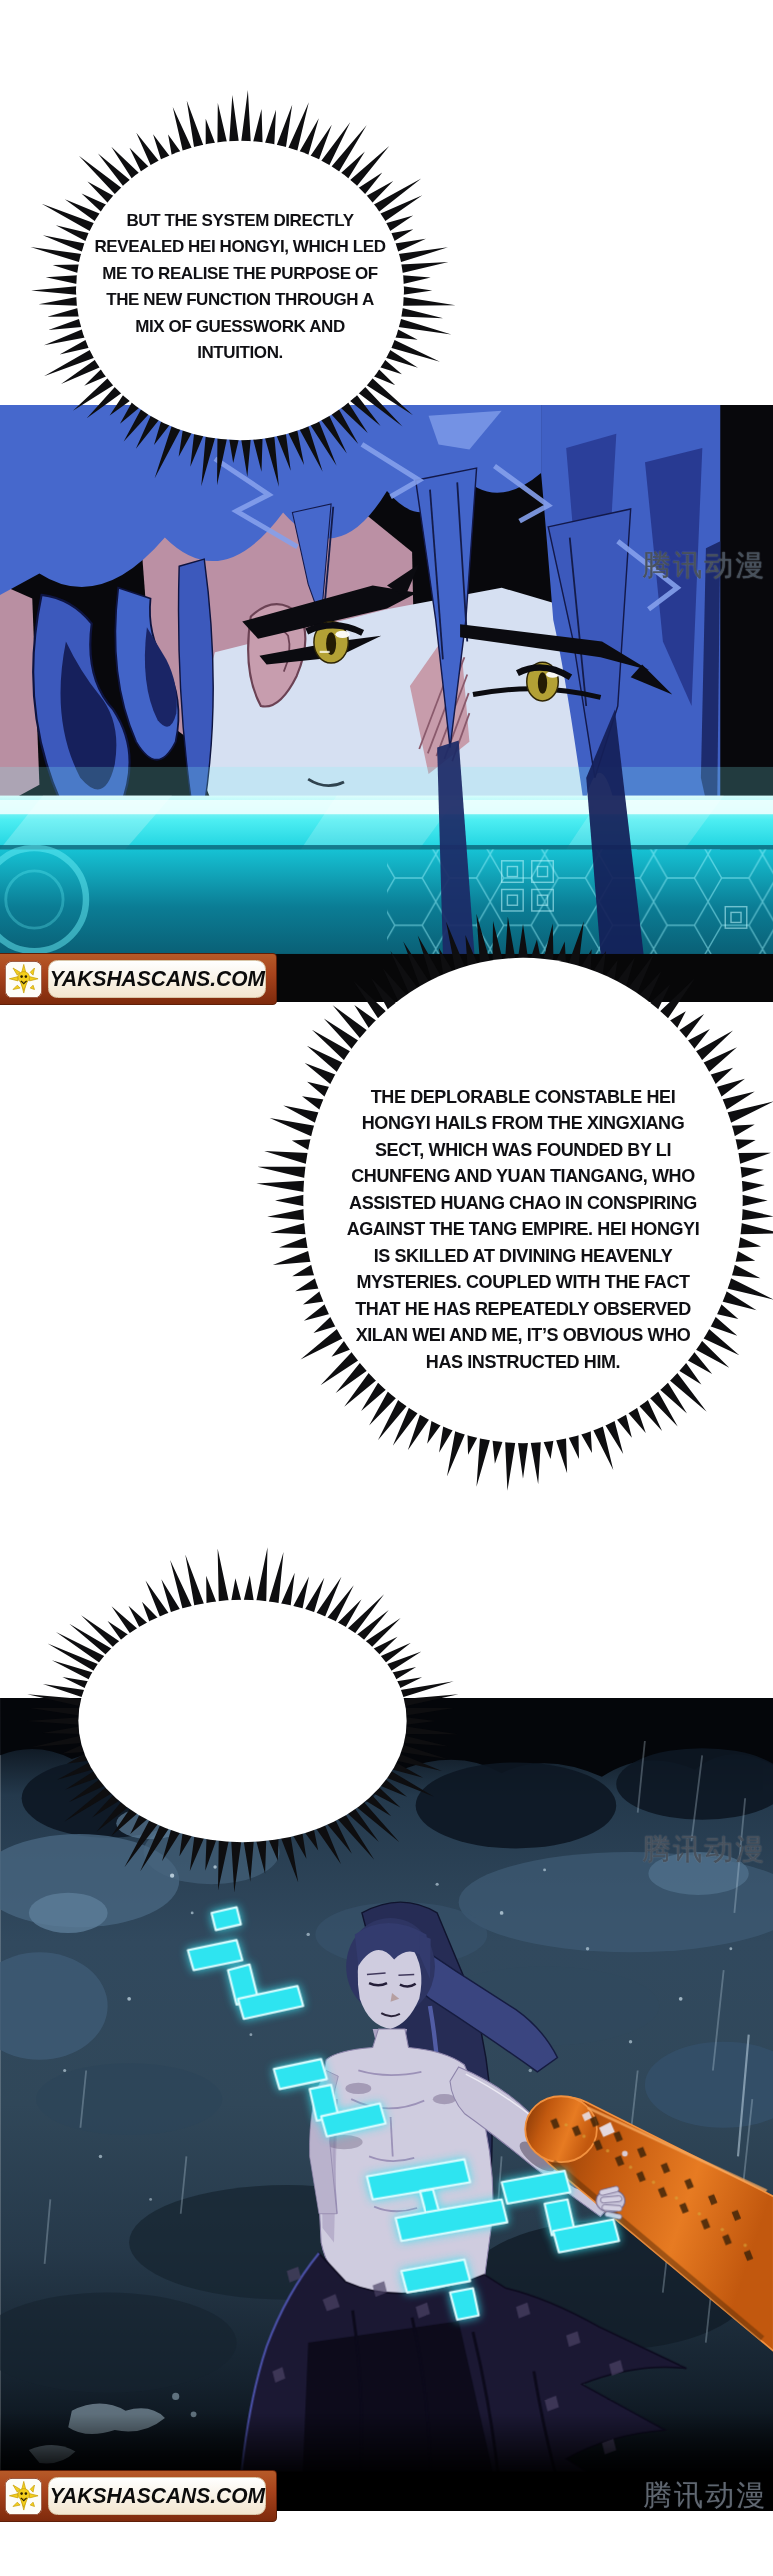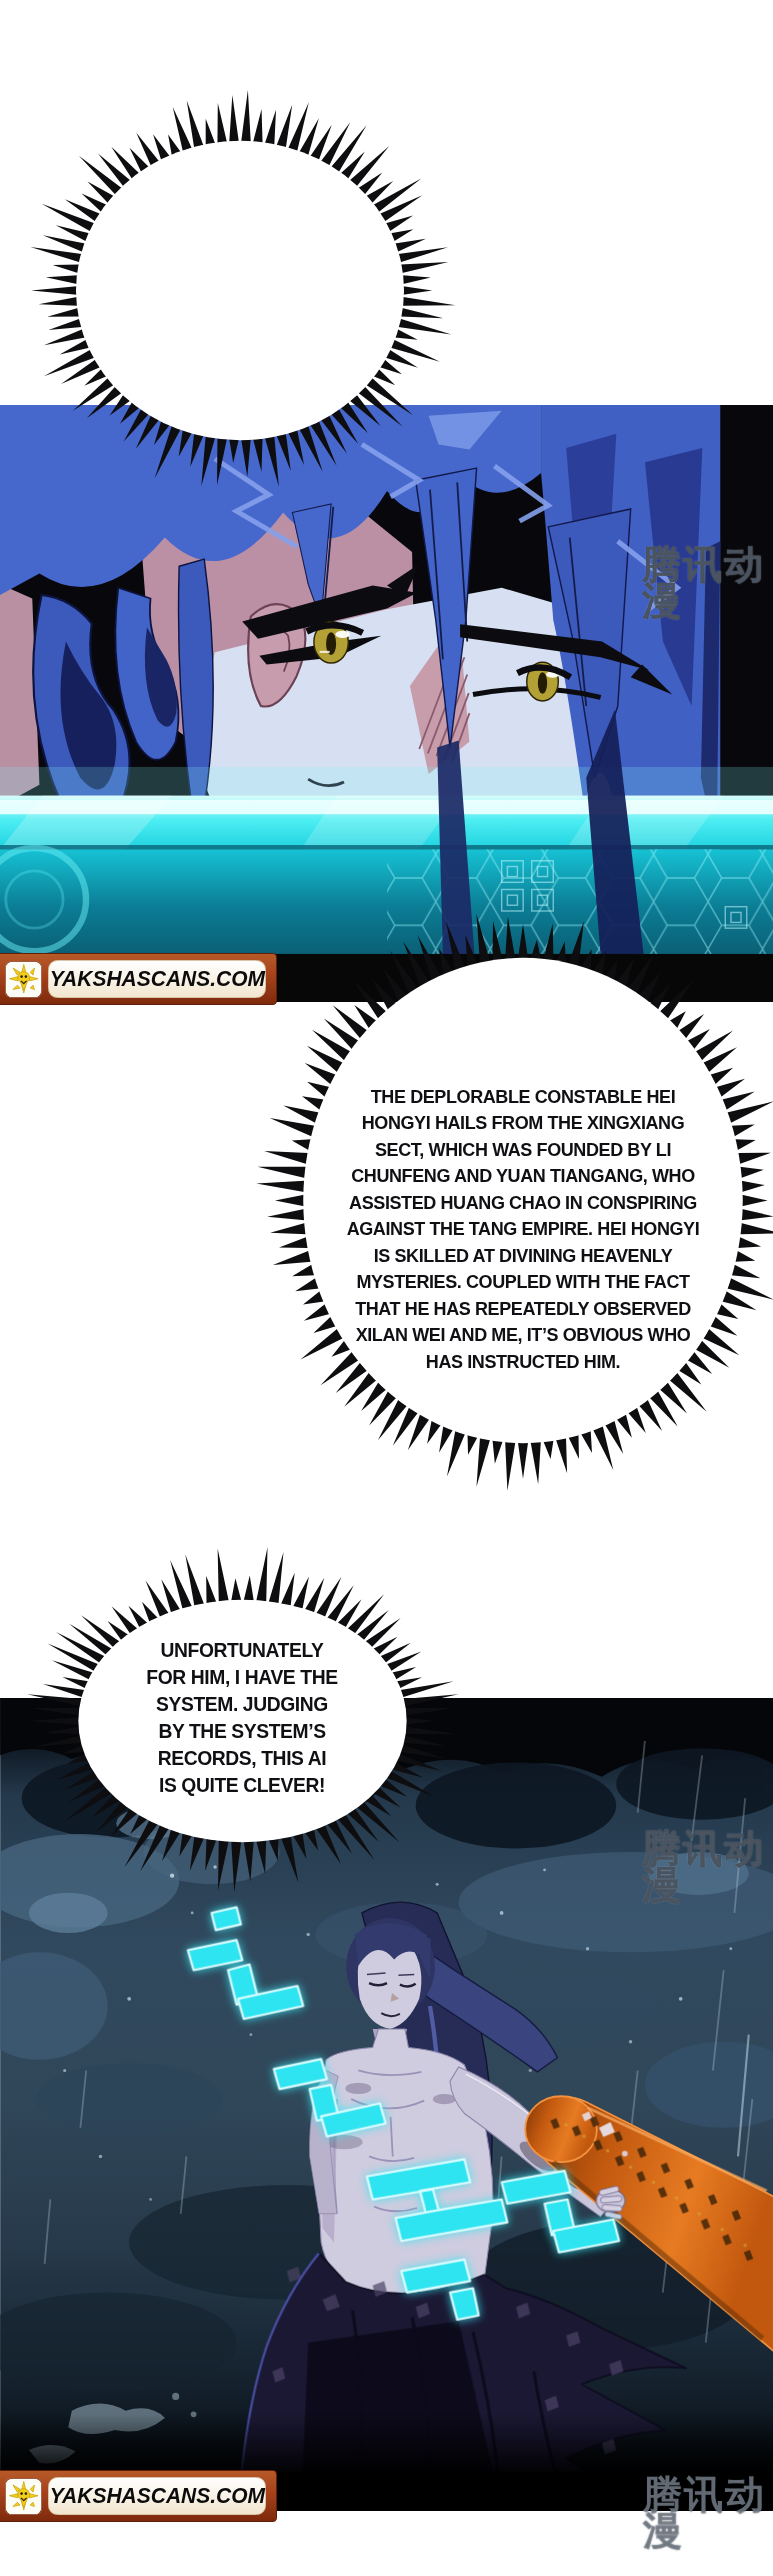--- a/index.html
+++ b/index.html
@@ -21,21 +21,21 @@
       background:linear-gradient(180deg,#b65a28 0%,#a8431c 40%,#7e2a0c 100%);
       border:1.4px solid #5f1f08;border-left:none;border-radius:0 4.3px 4.3px 0;
       display:flex;align-items:center;gap:6.4px;padding-left:5px;text-align:right;}
   .scan-icon{width:37px;height:37px;background:#fdfdf8;border-radius:7.2px;
       box-shadow:0 0 0 0.7px #7e2a0c inset;display:flex;align-items:center;justify-content:center;}
   .scan-pill{width:216px;height:36px;background:linear-gradient(180deg,#ffffff 0%,#f3e6cf 100%);
       border-radius:9.3px;border:0.7px solid #d9c6a8;display:flex;align-items:center;justify-content:center;}
   .scan-label{font-style:italic;font-weight:900;font-size:21px;color:#0c0c0c;letter-spacing:0px;
       transform:scaleY(1.05);}
   
-  .pubwm{position:absolute;font-weight:700;font-size:39px;line-height:36px;letter-spacing:2.1px;
+  .pubwm{position:absolute;font-weight:400;font-size:29px;line-height:36px;letter-spacing:2.1px;
       font-family:"DejaVu Sans",sans-serif;user-select:none;}
   .pubwm-dark{color:rgba(62,72,84,0.78);text-shadow:0 0 1.4px rgba(220,230,240,0.55),0 0 0.7px rgba(10,14,18,0.9);}
   .pubwm-light{color:rgba(185,196,208,0.48);text-shadow:0 0 1.4px rgba(20,26,34,0.9);}
 </style>
 </head>
 <body>
 
 <div class="page">
 
   <svg class="panel" style="top:405px" width="774" height="597" viewBox="0 0 1080 833">
@@ -428,20 +428,26 @@
     <div class="scan-pill">
       <span class="scan-label">YAKSHASCANS.COM</span>
     </div>
   </div>
 
   <div class="bubble" style="left:18px;top:72px;width:444px;height:437px;">
       <svg viewBox="0 0 620 610" width="444" height="437">
         <path d="M537.9 298.9L578.4 305.0L537.9 311.1ZM537.8 314.1L610.9 325.6L536.8 326.2ZM536.4 329.3L593.8 343.9L534.5 341.3ZM533.9 344.3L605.2 366.4L531.0 356.1ZM530.2 359.1L558.1 373.9L526.3 370.7ZM525.2 373.6L589.2 404.6L520.5 384.9ZM519.2 387.7L558.5 413.0L513.5 398.8ZM512.0 401.5L536.1 422.1L505.5 412.1ZM503.7 414.6L526.8 437.4L496.4 424.8ZM494.5 427.3L551.6 479.3L486.3 436.9ZM484.2 439.2L536.9 495.0L475.3 448.3ZM473.0 450.5L506.3 494.2L463.4 458.9ZM460.9 460.9L488.4 504.0L450.7 468.7ZM448.0 470.6L475.1 519.4L437.2 477.6ZM434.4 479.3L459.2 532.5L423.0 485.6ZM420.1 487.1L444.9 549.6L408.3 492.7ZM405.3 494.0L425.4 558.2L393.0 498.7ZM389.9 499.8L399.5 548.5L377.3 503.7ZM374.1 504.6L380.8 556.6L361.2 507.7ZM357.9 508.3L364.3 579.1L344.8 510.6ZM341.5 511.0L340.0 558.0L328.3 512.3ZM325.0 512.6L320.2 565.2L311.7 513.0ZM308.3 513.0L300.5 546.0L295.0 512.6ZM291.7 512.3L277.9 577.0L278.5 511.0ZM275.2 510.6L255.9 578.2L262.1 508.3ZM258.8 507.7L240.6 551.0L245.9 504.6ZM242.7 503.7L224.3 537.3L230.1 499.8ZM227.0 498.7L190.7 567.4L214.7 494.0ZM211.7 492.7L189.9 520.8L199.9 487.1ZM197.0 485.6L164.6 526.1L185.6 479.3ZM182.8 477.6L147.6 515.8L172.0 470.6ZM169.3 468.7L142.4 491.0L159.1 460.9ZM156.6 458.9L128.0 479.4L147.0 450.5ZM144.7 448.3L96.0 483.4L135.8 439.2ZM133.7 436.9L76.7 472.9L125.5 427.3ZM123.6 424.8L92.5 437.9L116.3 414.6ZM114.5 412.1L60.1 435.4L108.0 401.5ZM106.5 398.8L36.2 424.9L100.8 387.7ZM99.5 384.9L58.1 394.2L94.8 373.6ZM93.7 370.7L36.3 381.6L89.8 359.1ZM89.0 356.1L42.5 360.2L86.1 344.3ZM85.5 341.3L40.8 341.7L83.6 329.3ZM83.2 326.2L28.8 324.1L82.2 314.1ZM82.1 311.1L18.2 305.0L82.1 298.9ZM82.2 295.9L38.8 286.6L83.2 283.8ZM83.6 280.7L48.4 269.4L85.5 268.7ZM86.1 265.7L17.4 244.2L89.0 253.9ZM89.8 250.9L34.7 227.9L93.7 239.3ZM94.8 236.4L52.8 213.8L99.5 225.1ZM100.8 222.3L33.1 183.7L106.5 211.2ZM108.0 208.5L65.4 177.5L114.5 197.9ZM116.3 195.4L88.7 169.6L123.6 185.2ZM125.5 182.7L97.0 152.7L133.7 173.1ZM135.8 170.8L85.0 116.8L144.7 161.7ZM147.0 159.5L111.7 113.8L156.6 151.1ZM159.1 149.1L130.3 104.4L169.3 141.3ZM172.0 139.4L155.7 105.5L182.8 132.4ZM185.6 130.7L165.2 84.7L197.0 124.4ZM199.9 122.9L188.6 86.7L211.7 117.3ZM214.7 116.0L209.6 87.2L227.0 111.3ZM230.1 110.2L216.1 48.7L242.7 106.3ZM245.9 105.4L235.6 39.8L258.8 102.3ZM262.1 101.7L262.1 65.3L275.2 99.4ZM278.5 99.0L279.0 43.2L291.7 97.7ZM295.0 97.4L299.3 31.9L308.3 97.0ZM311.7 97.0L321.0 25.0L325.0 97.4ZM328.3 97.7L340.1 51.6L341.5 99.0ZM344.8 99.4L360.3 52.6L357.9 101.7ZM361.2 102.3L382.9 45.6L374.1 105.4ZM377.3 106.3L406.1 42.3L389.9 110.2ZM393.0 111.3L420.1 64.3L405.3 116.0ZM408.3 117.3L438.2 73.4L420.1 122.9ZM423.0 124.4L463.9 69.9L434.4 130.7ZM437.2 132.4L486.8 74.1L448.0 139.4ZM450.7 141.3L484.4 110.8L460.9 149.1ZM463.4 151.1L518.4 103.2L473.0 159.5ZM475.3 161.7L508.7 140.3L484.2 170.8ZM486.3 173.1L523.9 152.0L494.5 182.7ZM496.4 185.2L563.1 148.6L503.7 195.4ZM505.5 197.9L564.6 171.9L512.0 208.5ZM513.5 211.2L551.7 200.2L519.2 222.3ZM520.5 225.1L552.1 219.6L525.2 236.4ZM526.3 239.3L569.6 232.7L530.2 250.9ZM531.0 253.9L600.3 244.7L533.9 265.7ZM534.5 268.7L601.0 265.1L536.4 280.7ZM536.8 283.8L576.3 287.0L537.8 295.9Z" fill="#0e0e10"></path>
         <ellipse cx="310" cy="305" rx="229" ry="209" fill="#ffffff"></ellipse>
       </svg>
+    <div class="bubble-text bt1">BUT THE SYSTEM DIRECTLY
+REVEALED HEI HONGYI, WHICH LED
+ME TO REALISE THE PURPOSE OF
+THE NEW FUNCTION THROUGH A
+MIX OF GUESSWORK AND
+INTUITION.</div>
   </div>
 
   <div class="bubble" style="left:251px;top:908px;width:544px;height:585px;">
       <svg viewBox="0 0 760 816" width="544" height="585">
         <path d="M685.9 400.1L721.8 408.0L685.9 415.9ZM685.8 419.8L730.7 430.3L685.0 435.5ZM684.7 439.4L740.3 453.8L683.0 455.0ZM682.5 458.9L712.7 472.2L680.0 474.4ZM679.3 478.3L704.4 492.3L676.0 493.6ZM675.1 497.4L711.7 516.5L671.0 512.4ZM669.9 516.2L730.2 546.4L665.0 531.0ZM663.7 534.6L706.3 561.4L658.1 549.1ZM656.6 552.6L680.8 573.4L650.2 566.7ZM648.5 570.1L679.4 596.8L641.4 583.8ZM639.5 587.1L682.2 624.3L631.7 600.3ZM629.6 603.5L668.2 641.7L621.1 616.1ZM618.9 619.2L644.3 650.3L609.8 631.2ZM607.4 634.2L629.2 665.1L597.6 645.6ZM595.1 648.4L636.6 703.2L584.8 659.2ZM582.1 661.8L609.1 705.5L571.2 671.9ZM568.4 674.3L596.1 723.9L557.0 683.7ZM554.1 686.0L574.3 730.1L542.2 694.6ZM539.1 696.7L551.5 732.7L526.8 704.6ZM523.7 706.4L532.1 739.4L510.9 713.5ZM507.7 715.2L520.0 762.0L494.6 721.4ZM491.3 722.8L506.1 784.6L477.9 728.2ZM474.6 729.5L476.4 760.8L460.9 734.0ZM457.5 735.0L458.2 769.1L443.6 738.6ZM440.1 739.4L441.6 789.0L426.1 742.1ZM422.6 742.7L418.5 769.2L408.4 744.5ZM404.9 744.9L401.2 804.5L390.7 745.8ZM387.1 745.9L380.0 796.8L372.9 745.9ZM369.3 745.8L358.2 813.5L355.1 744.9ZM351.6 744.5L340.7 775.7L337.4 742.7ZM333.9 742.1L315.0 808.0L319.9 739.4ZM316.4 738.6L303.2 763.2L302.5 735.0ZM299.1 734.0L273.8 793.5L285.4 729.5ZM282.1 728.2L262.8 760.1L268.7 722.8ZM265.4 721.4L246.1 747.9L252.3 715.2ZM249.1 713.5L219.1 756.9L236.3 706.4ZM233.2 704.6L198.1 750.8L220.9 696.7ZM217.8 694.6L177.3 742.9L205.9 686.0ZM203.0 683.7L165.0 722.4L191.6 674.3ZM188.8 671.9L153.9 702.0L177.9 661.8ZM175.2 659.2L130.2 696.0L164.9 648.4ZM162.4 645.6L118.3 676.8L152.6 634.2ZM150.2 631.2L97.1 666.0L141.1 619.2ZM138.9 616.1L112.5 626.3L130.4 603.5ZM128.3 600.3L69.1 630.0L120.5 587.1ZM118.6 583.8L87.3 593.0L111.5 570.1ZM109.8 566.7L73.9 576.1L103.4 552.6ZM101.9 549.1L72.7 553.2L96.3 534.6ZM95.0 531.0L61.8 534.7L90.1 516.2ZM89.0 512.4L57.6 513.7L84.9 497.4ZM84.0 493.6L30.5 498.2L80.7 478.3ZM80.0 474.4L39.2 473.6L77.5 458.9ZM77.0 455.0L26.8 453.0L75.3 439.4ZM75.0 435.5L22.6 430.7L74.2 419.8ZM74.1 415.9L33.6 408.0L74.1 400.1ZM74.2 396.2L7.4 384.4L75.0 380.5ZM75.3 376.6L9.0 360.9L77.0 361.0ZM77.5 357.1L18.4 338.7L80.0 341.6ZM80.7 337.7L57.1 324.1L84.0 322.4ZM84.9 318.6L26.1 292.9L89.0 303.6ZM90.1 299.8L45.1 275.2L95.0 285.0ZM96.3 281.4L71.3 262.2L101.9 266.9ZM103.4 263.4L78.4 242.2L109.8 249.3ZM111.5 245.9L75.1 216.0L118.6 232.2ZM120.5 228.9L78.0 191.8L128.3 215.7ZM130.4 212.5L85.1 169.3L138.9 199.9ZM141.1 196.8L101.7 153.9L150.2 184.8ZM152.6 181.8L114.1 135.2L162.4 170.4ZM164.9 167.6L144.3 134.9L175.2 156.8ZM177.9 154.2L143.1 101.1L188.8 144.1ZM191.6 141.7L167.8 97.2L203.0 132.3ZM205.9 130.0L184.2 83.6L217.8 121.4ZM220.9 119.3L194.7 59.3L233.2 111.4ZM236.3 109.6L212.7 46.3L249.1 102.5ZM252.3 100.8L232.9 37.7L265.4 94.6ZM268.7 93.2L262.5 55.1L282.1 87.8ZM285.4 86.5L272.5 18.2L299.1 82.0ZM302.5 81.0L299.5 37.1L316.4 77.4ZM319.9 76.6L314.9 7.3L333.9 73.9ZM337.4 73.3L338.1 17.5L351.6 71.5ZM355.1 71.1L358.8 11.2L369.3 70.2ZM372.9 70.1L380.0 21.7L387.1 70.1ZM390.7 70.2L399.4 43.2L404.9 71.1ZM408.4 71.5L421.5 21.1L422.6 73.3ZM426.1 73.9L438.3 46.0L440.1 76.6ZM443.6 77.4L465.0 18.0L457.5 81.0ZM460.9 82.0L475.9 56.9L474.6 86.5ZM477.9 87.8L495.9 59.4L491.3 93.2ZM494.6 94.6L512.2 72.1L507.7 100.8ZM510.9 102.5L536.2 68.3L523.7 109.6ZM526.8 111.4L563.0 63.3L539.1 119.3ZM542.2 121.4L573.3 87.3L554.1 130.0ZM557.0 132.3L585.9 105.7L568.4 141.7ZM571.2 144.1L620.4 97.0L582.1 154.2ZM584.8 156.8L607.5 143.6L595.1 167.6ZM597.6 170.4L633.0 147.3L607.4 181.8ZM609.8 184.8L641.1 168.3L618.9 196.8ZM621.1 199.9L673.4 170.5L629.6 212.5ZM631.7 215.7L678.9 193.8L639.5 228.9ZM641.4 232.2L673.5 222.6L648.5 245.9ZM650.2 249.3L690.1 237.9L656.6 263.4ZM658.1 266.9L703.8 255.6L663.7 281.4ZM665.0 285.0L729.5 269.8L669.9 299.8ZM671.0 303.6L703.7 301.9L675.1 318.6ZM676.0 322.4L705.0 323.6L679.3 337.7ZM680.0 341.6L726.4 341.4L682.5 357.1ZM683.0 361.0L716.4 365.0L684.7 376.6ZM685.0 380.5L717.6 386.5L685.8 396.2Z" fill="#0e0e10"></path>
         <ellipse cx="380" cy="408" rx="307" ry="339" fill="#ffffff"></ellipse>
       </svg>
     <div class="bubble-text bt2">THE DEPLORABLE CONSTABLE HEI
 HONGYI HAILS FROM THE XINGXIANG
 SECT, WHICH WAS FOUNDED BY LI
@@ -453,22 +459,16 @@
 THAT HE HAS REPEATEDLY OBSERVED
 XILAN WEI AND ME, IT’S OBVIOUS WHO
 HAS INSTRUCTED HIM.</div>
   </div>
 
   <div class="bubble" style="left:21.5px;top:1540px;width:441px;height:362px;">
       <svg viewBox="0 0 615 505" width="441" height="362">
         <path d="M535.4 247.4L576.3 252.5L535.4 257.6ZM535.3 260.2L608.1 271.0L534.2 270.5ZM533.8 273.0L594.1 287.6L531.7 283.2ZM531.0 285.7L593.0 305.6L527.8 295.8ZM526.9 298.3L585.7 322.4L522.7 308.1ZM521.5 310.5L559.5 331.6L516.3 320.0ZM514.8 322.4L574.8 358.2L508.6 331.6ZM507.0 333.9L536.9 358.2L499.8 342.7ZM497.9 344.9L527.9 373.0L489.9 353.3ZM487.8 355.4L514.9 385.4L478.9 363.3ZM476.5 365.2L526.4 421.5L466.9 372.7ZM464.3 374.4L497.8 421.3L453.9 381.3ZM451.2 382.9L491.3 445.9L440.1 389.2ZM437.2 390.6L460.1 437.7L425.5 396.2ZM422.5 397.6L444.9 452.5L410.2 402.5ZM407.1 403.6L413.1 433.3L394.3 407.8ZM391.1 408.8L396.7 444.5L378.0 412.3ZM374.6 413.1L385.3 477.9L361.2 415.8ZM357.7 416.4L356.8 447.6L344.0 418.3ZM340.6 418.7L339.0 465.5L326.7 419.9ZM323.2 420.1L318.4 476.9L309.2 420.5ZM305.8 420.5L296.0 491.6L291.8 420.1ZM288.3 419.9L273.3 488.9L274.4 418.7ZM271.0 418.3L255.6 461.3L257.3 416.4ZM253.8 415.8L234.0 461.9L240.4 413.1ZM237.0 412.3L219.5 441.2L223.9 408.8ZM220.7 407.8L195.2 448.3L207.9 403.6ZM204.8 402.5L164.7 462.4L192.5 397.6ZM189.5 396.2L142.8 456.4L177.8 390.6ZM174.9 389.2L150.9 410.3L163.8 382.9ZM161.1 381.3L124.2 413.4L150.7 374.4ZM148.1 372.7L104.1 406.7L138.5 365.2ZM136.1 363.3L97.8 387.2L127.2 355.4ZM125.1 353.3L58.7 393.0L117.1 344.9ZM115.2 342.7L65.1 366.0L108.0 333.9ZM106.4 331.6L60.5 348.2L100.2 322.4ZM98.7 320.0L48.9 334.3L93.5 310.5ZM92.3 308.1L62.4 312.0L88.1 298.3ZM87.2 295.8L56.1 297.7L84.0 285.7ZM83.3 283.2L14.2 288.6L81.2 273.0ZM80.8 270.5L28.6 269.3L79.7 260.2ZM79.6 257.6L7.2 252.5L79.6 247.4ZM79.7 244.8L11.1 234.3L80.8 234.5ZM81.2 232.0L7.2 215.3L83.3 221.8ZM84.0 219.3L29.0 201.0L87.2 209.2ZM88.1 206.7L56.3 191.1L92.3 196.9ZM93.5 194.5L41.6 167.8L98.7 185.0ZM100.2 182.6L35.6 144.5L106.4 173.4ZM108.0 171.1L47.3 128.5L115.2 162.3ZM117.1 160.1L65.8 117.0L125.1 151.7ZM127.2 149.6L82.3 104.9L136.1 141.7ZM138.5 139.8L119.3 112.9L148.1 132.3ZM150.7 130.6L124.8 92.3L161.1 123.7ZM163.8 122.1L148.4 91.6L174.9 115.8ZM177.8 114.4L167.3 86.3L189.5 108.8ZM192.5 107.4L172.2 56.4L204.8 102.5ZM207.9 101.4L194.3 54.7L220.7 97.2ZM223.9 96.2L206.5 27.8L237.0 92.7ZM240.4 91.9L227.7 20.1L253.8 89.2ZM257.3 88.6L256.8 50.0L271.0 86.7ZM274.4 86.3L272.8 11.8L288.3 85.1ZM291.8 84.9L297.6 53.5L305.8 84.5ZM309.2 84.5L317.6 49.4L323.2 84.9ZM326.7 85.1L342.4 10.1L340.6 86.3ZM344.0 86.7L364.7 16.7L357.7 88.6ZM361.2 89.2L380.3 45.6L374.6 91.9ZM378.0 92.7L400.2 50.8L391.1 96.2ZM394.3 97.2L421.6 52.7L407.1 101.4ZM410.2 102.5L445.5 51.4L422.5 107.4ZM425.5 108.8L462.7 63.2L437.2 114.4ZM440.1 115.8L473.5 82.5L451.2 122.1ZM453.9 123.7L505.0 75.7L464.3 130.6ZM466.9 132.3L511.5 97.8L476.5 139.8ZM478.9 141.7L528.1 108.7L487.8 149.6ZM489.9 151.7L523.7 134.9L497.9 160.1ZM499.8 162.3L542.4 143.5L507.0 171.1ZM508.6 173.4L557.0 155.6L514.8 182.6ZM516.3 185.0L549.7 177.3L521.5 194.5ZM522.7 196.9L558.0 191.3L526.9 206.7ZM527.8 209.2L602.1 197.2L531.0 219.3ZM531.7 221.8L608.7 215.1L533.8 232.0ZM534.2 234.5L602.3 234.5L535.3 244.8Z" fill="#0e0e10"></path>
         <ellipse cx="307.5" cy="252.5" rx="229" ry="169" fill="#ffffff"></ellipse>
       </svg>
-    <div class="bubble-text bt3">UNFORTUNATELY
-FOR HIM, I HAVE THE
-SYSTEM. JUDGING
-BY THE SYSTEM’S
-RECORDS, THIS AI
-IS QUITE CLEVER!</div>
   </div>
 
 </div>
 
 
 </body></html>

